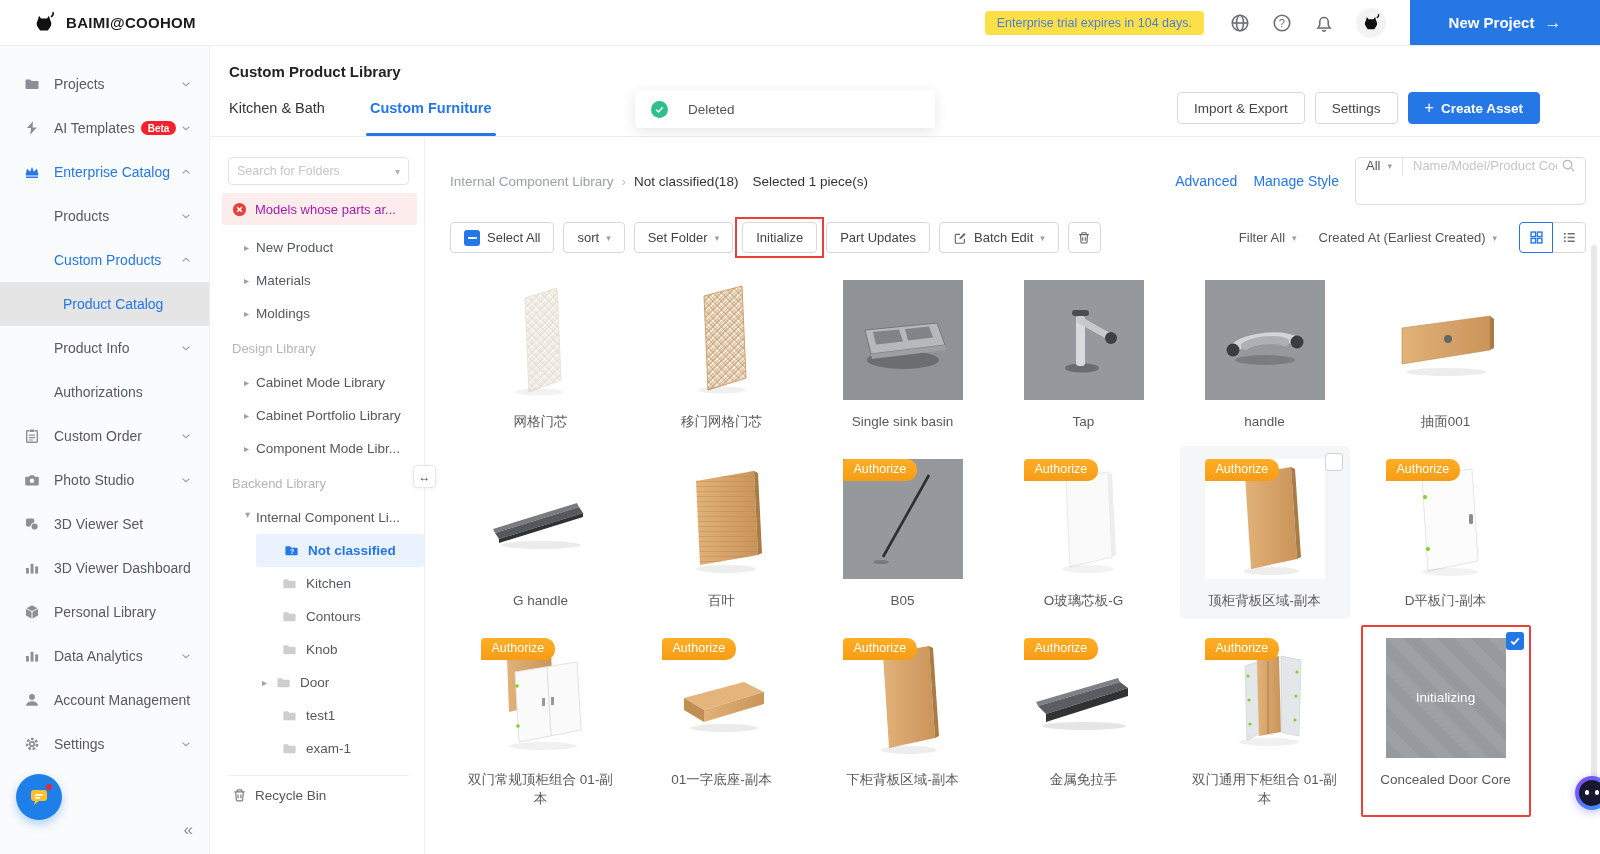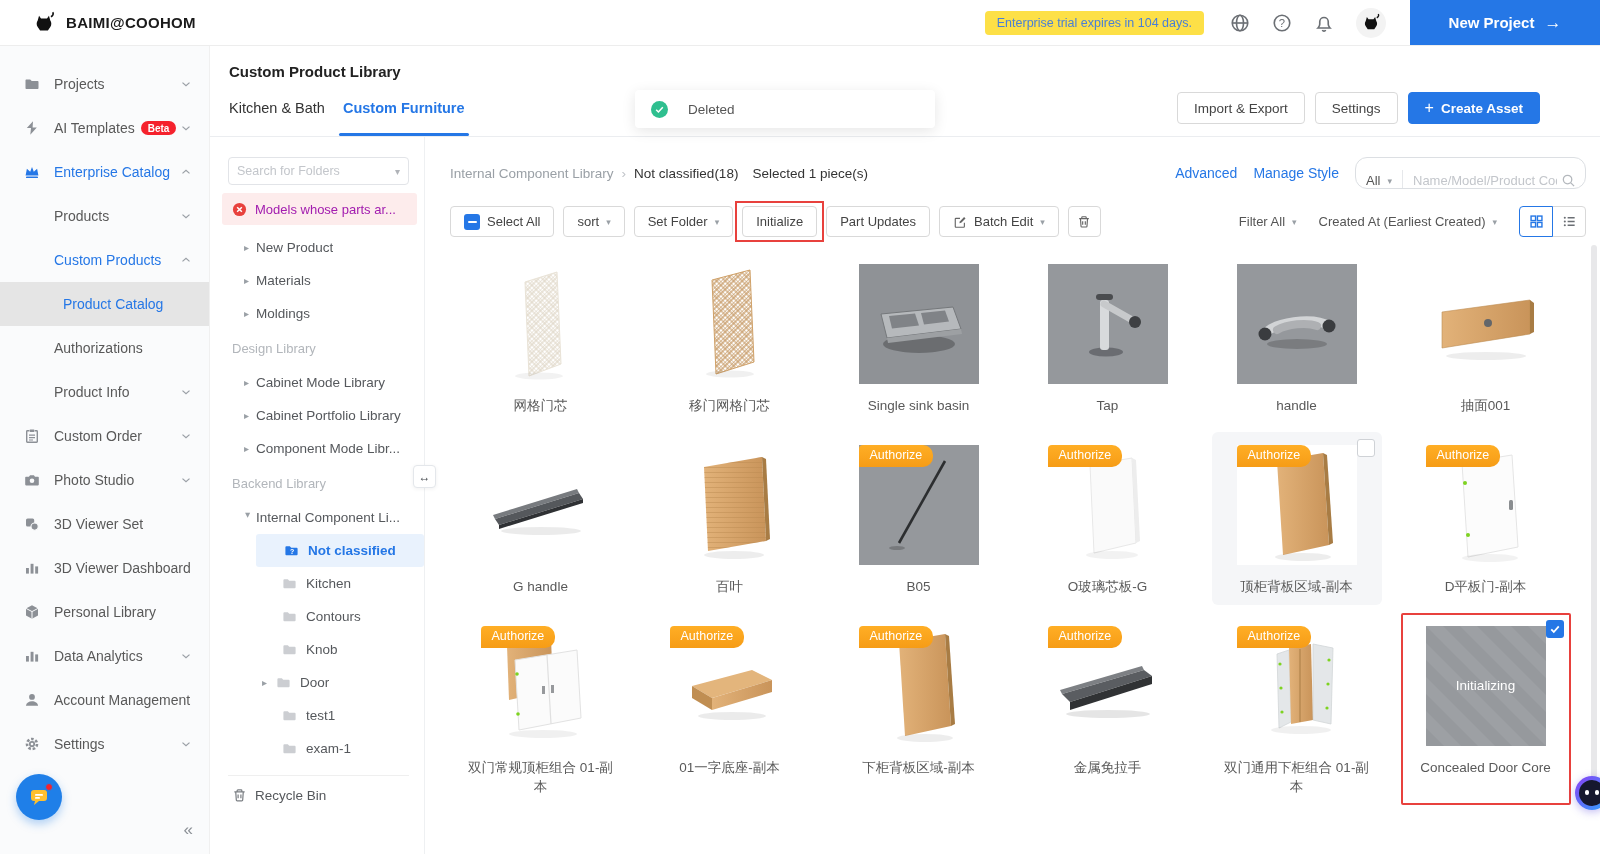--- a/index.html
+++ b/index.html
@@ -34,21 +34,21 @@
   .side-item .chev { position:absolute; right:16px; width:14px; height:14px; color:#9aa0a6; }
   .beta-badge { background:#f5222d; color:#fff; font-size:10px; font-weight:700; padding:1.5px 7px; border-radius:9px; margin-left:6px; }
   .chat-fab { position:absolute; left:16px; bottom:34px; width:46px; height:46px; border-radius:50%; background:#1f7fe8; box-shadow:0 4px 10px rgba(31,127,232,.35); display:flex; align-items:center; justify-content:center; cursor:pointer; }
   .chat-fab .dot { position:absolute; top:9px; right:9px; width:8px; height:8px; border-radius:50%; background:#f5222d; border:1.5px solid #1f7fe8; }
   .collapse-btn { position:absolute; right:16px; bottom:14px; font-size:17px; color:#8a8f95; cursor:pointer; }
 
   
   .main { flex:1; display:flex; flex-direction:column; position:relative; background:#fff; min-width:0; }
   .page-title { font-size:15px; font-weight:700; color:#222; padding:17px 0 0 19px; }
   .tabs-row { display:flex; align-items:center; justify-content:space-between; height:57px; padding:0 60px 0 19px; border-bottom:1px solid #ebedf0; flex:none; }
-  .tabs { display:flex; gap:18px; height:100%; }
+  .tabs { display:flex; gap:45px; height:100%; }
   .tab { display:flex; align-items:center; height:100%; font-size:14.5px; color:#333; cursor:pointer; position:relative; }
   .tab.active { color:#2577e6; font-weight:600; }
   .tab.active::after { content:""; position:absolute; left:-4px; right:-4px; bottom:0; height:3px; background:#2577e6; border-radius:2px; }
   .head-actions { display:flex; gap:10px; }
   .h-btn { height:32px; padding:0 16px; border:1px solid #d9d9d9; background:#fff; border-radius:4px; font-size:13.5px; color:#444; cursor:pointer; font-family:inherit; }
   .h-btn.primary { background:#2577e6; border-color:#2577e6; color:#fff; font-weight:600; display:flex; align-items:center; gap:7px; }
   .h-btn.primary .plus { font-size:16px; font-weight:400; }
 
   .toast { position:absolute; left:425px; top:44px; width:300px; height:38px; background:#fff; border-radius:4px; box-shadow:0 3px 14px rgba(0,0,0,.1); display:flex; align-items:center; gap:20px; padding-left:16px; z-index:20; }
   .toast .tick { width:17px; height:17px; border-radius:50%; background:#2fbf8f; display:flex; align-items:center; justify-content:center; flex:none; }
@@ -82,21 +82,21 @@
   
   .content { flex:1; padding:20px 14px 0 25px; min-width:0; position:relative; }
   .crumb-row { display:flex; align-items:center; justify-content:space-between; }
   .crumbs { display:flex; align-items:center; font-size:13.5px; }
   .crumb-root { color:#9aa0a6; cursor:pointer; }
   .crumb-sep { color:#c0c4c9; margin:0 8px; }
   .crumb-cur { color:#333; }
   .crumb-sel { color:#333; margin-left:14px; }
   .crumb-right { display:flex; align-items:center; gap:16px; }
   .link { color:#2577e6; font-size:14px; cursor:pointer; }
-  .search-group { display:flex; align-items:flex-end; height:32px; border:1px solid #dcdfe3; border-radius:12px; overflow:hidden; }
+  .search-group { display:flex; align-items:flex-start; height:48px; border:1px solid #dcdfe3; border-radius:5px; overflow:hidden; }
   .sg-all { display:flex; align-items:center; gap:7px; padding:0 10px; font-size:13px; color:#555; cursor:pointer; }
   .sg-all .caret { font-size:9px; color:#9aa0a6; }
   .sg-div { width:1px; height:18px; background:#e6e8eb; }
   .sg-input { border:none; outline:none; width:158px; padding:0 4px 0 10px; font-size:13px; font-family:inherit; color:#333; }
   .sg-input::placeholder { color:#c3c6cb; }
   .sg-search { width:15px; height:15px; color:#b4b8bd; margin-right:9px; cursor:pointer; }
 
   .toolbar-row { display:flex; align-items:center; justify-content:space-between; margin-top:17px; }
   .toolbar { display:flex; align-items:center; gap:9px; }
   .t-btn { height:31px; background:#fff; border:1px solid #d9d9d9; border-radius:4px; padding:0 13px; font-size:13px; color:#444; display:flex; align-items:center; gap:7px; cursor:pointer; font-family:inherit; position:relative; }
@@ -111,21 +111,21 @@
   .filter-lbl { font-size:13px; color:#555; display:flex; align-items:center; gap:7px; cursor:pointer; }
   .filter-lbl .caret { font-size:9px; color:#9aa0a6; }
   .view-toggle { display:flex; }
   .vt-btn { width:34px; height:31px; border:1px solid #d9d9d9; background:#fff; display:flex; align-items:center; justify-content:center; color:#6b6f74; cursor:pointer; }
   .vt-btn.first { border-radius:4px 0 0 4px; }
   .vt-btn.last { border-radius:0 4px 4px 0; margin-left:-1px; }
   .vt-btn.active { border-color:#2577e6; color:#2577e6; z-index:1; }
   .vt-btn svg { width:15px; height:15px; }
 
   
-  .grid { margin-top:14px; display:grid; grid-template-columns:repeat(6,181px); justify-items:center; row-gap:6px;gap:8px; }
+  .grid { margin-top:14px; display:grid; grid-template-columns:repeat(6,181px); justify-items:center; row-gap:6px; }
   .card { position:relative; width:170px; padding:11px 0 6px; display:flex; flex-direction:column; align-items:center; cursor:pointer; border:2px solid transparent; border-radius:4px; }
   .card.hover { background:#f5f6f8; border-radius:6px; }
   .card.outlined { border-color:#e8413d; border-radius:2px; }
   .thumb { width:120px; height:120px; background:#fff; position:relative; flex:none; }
   .thumb svg { width:120px; height:120px; }
   .p-badge { position:absolute; top:0; left:0; background:linear-gradient(180deg,#ffae25,#f69c16); color:#fff; font-size:12.5px; padding:3.5px 11px 4.5px; border-radius:4px 10px 10px 0; z-index:2; }
   .p-name { margin-top:13px; font-size:13.5px; color:#595959; text-align:center; line-height:1.4; max-width:158px; word-break:break-word; }
   .p-check { position:absolute; top:5px; right:5px; width:18px; height:18px; border-radius:3px; z-index:3; }
   .p-check.unchecked { background:#fff; border:1px solid #cfd2d6; }
   .p-check.checked { background:#2577e6; display:flex; align-items:center; justify-content:center; }
@@ -246,29 +246,29 @@
             <span class="chev">
               <svg viewBox="0 0 16 16">
                 <path fill="none" stroke="currentColor" stroke-width="1.4" d="M4 9.6L8 6l4 3.6"></path>
               </svg>
             </span>
           </div>
           <div class="side-item lvl2 active selected">
             <span class="s-label">Product Catalog</span>
           </div>
           <div class="side-item lvl1">
-            <span class="s-label">Authorizations</span>
-          </div>
-          <div class="side-item lvl1">
             <span class="s-label">Product Info</span>
             <span class="chev">
               <svg viewBox="0 0 16 16">
                 <path fill="none" stroke="currentColor" stroke-width="1.4" d="M4 6.4l4 3.6 4-3.6"></path>
               </svg>
             </span>
+          </div>
+          <div class="side-item lvl1">
+            <span class="s-label">Authorizations</span>
           </div>
           <div class="side-item">
             <span class="s-icon">
               <svg viewBox="0 0 16 16">
                 <path fill="none" stroke="currentColor" stroke-width="1.4" d="M5 2.8H3.4c-.4 0-.7.3-.7.7v10c0 .4.3.7.7.7h9.2c.4 0 .7-.3.7-.7v-10c0-.4-.3-.7-.7-.7H11"></path>
                 <rect x="5.5" y="1.4" width="5" height="2.6" rx=".8" fill="currentColor"></rect>
                 <path stroke="currentColor" stroke-width="1.2" d="M5 7.2h6M5 9.6h6M5 12h4"></path>
               </svg>
             </span>
             <span class="s-label">Custom Order</span>

